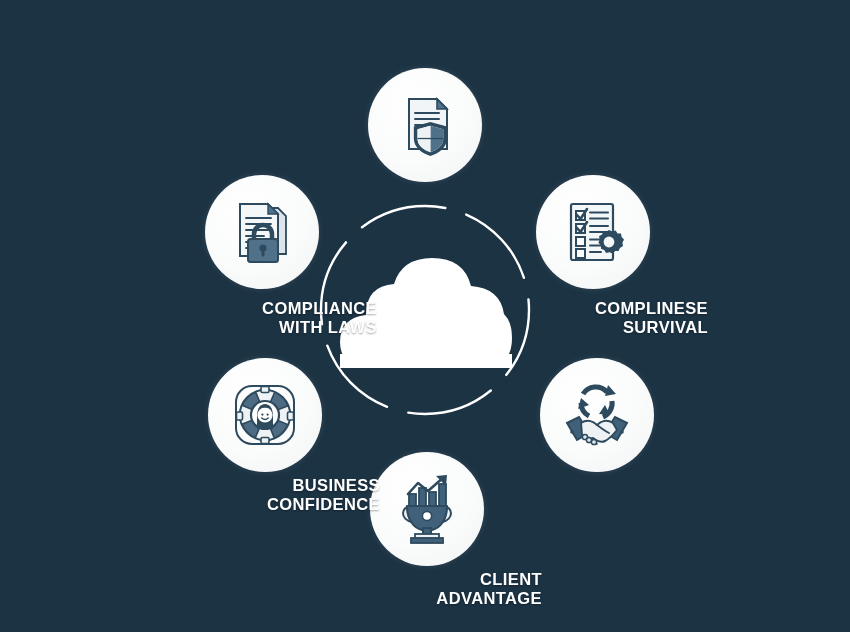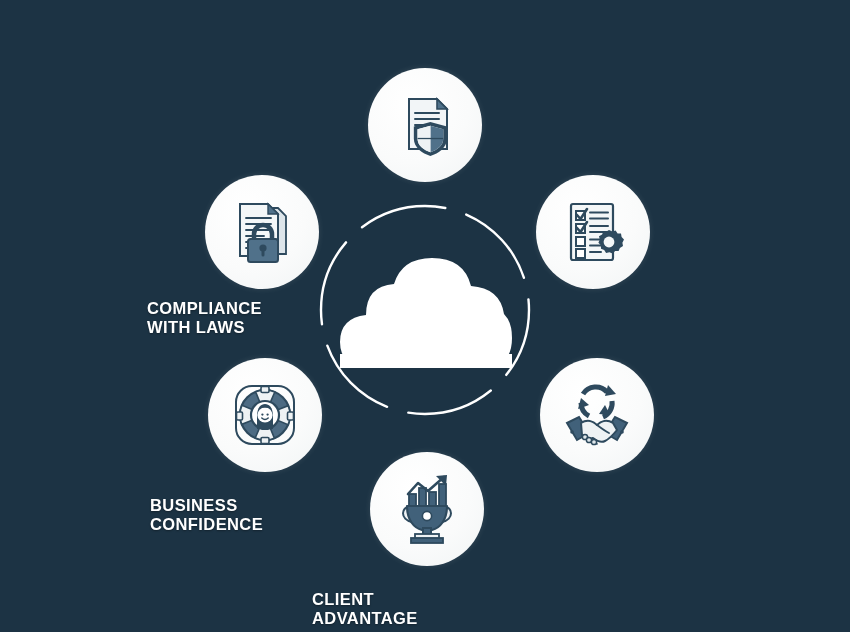--- a/index.html
+++ b/index.html
@@ -34,41 +34,41 @@
     top: 250px;
     width: 186px;
     height: 120px;
   }
   #center-cloud svg { display: block; }
 
   
   .node {
     position: absolute;
     width: 230px;
-    text-align: left;
+    text-align: right;
   }
   .node .disc-wrap {
     display: flex;
     justify-content: center;
   }
   .disc {
     width: 114px;
     height: 114px;
     border-radius: 50%;
     background: #fbfcfc;
     background-image: radial-gradient(circle at 38% 32%, #ffffff 0%, #fafbfb 55%, #f1f4f5 100%);
     display: flex;
     align-items: center;
     justify-content: center;
     box-shadow: 0 0 6px rgba(255,255,255,0.10);
   }
   .disc svg { display: block; }
 
   .node-label {
-    margin-top: 24px;
+    margin-top: 4px;
     color: #ffffff;
     font-weight: bold;
     font-size: 16.5px;
     line-height: 1.18;
     letter-spacing: 0.4px;
     text-shadow: 0 1px 2px rgba(0,0,0,0.35);
     white-space: pre-line;
   }
 
   
@@ -203,20 +203,22 @@
               M 0 -14 L 3.4 -12.6 L 6.6 -13.6 L 8.6 -10.6 L 12 -10.4 L 12.6 -6.9
               L 15 -4.5 L 13.4 -1.3 L 14 2.1 L 10.9 3.9 L 9.6 7.1 L 6.1 7.1
               L 3.6 9.6 L 0.4 8.2 L -2.9 9 L -4.8 5.9 L -8 4.7 L -8.1 1.2
               L -10.6 -1.2 L -9.2 -4.4 L -10 -7.7 L -6.9 -9.6 L -5.6 -12.8
               L -2.1 -12.8 Z"></path>
             <circle cx="0" cy="-2" r="5.4" fill="#f4f7f8"></circle>
           </g>
         </svg>
       </div>
     </div>
+    <div class="node-label">COMPLINESE
+SURVIVAL</div>
   </div>
 
   <div class="node" id="node-competitive-advantage">
     <div class="disc-wrap">
       <div class="disc">
         <svg width="76" height="76" viewBox="0 0 76 76">
 
           <g fill="none" stroke="#2e4a5e" stroke-width="5" stroke-linecap="butt">
             <path d="M 24 17 A 15 15 0 0 1 48 15"></path>
             <path d="M 53 24 A 15 15 0 0 1 44 40"></path>

